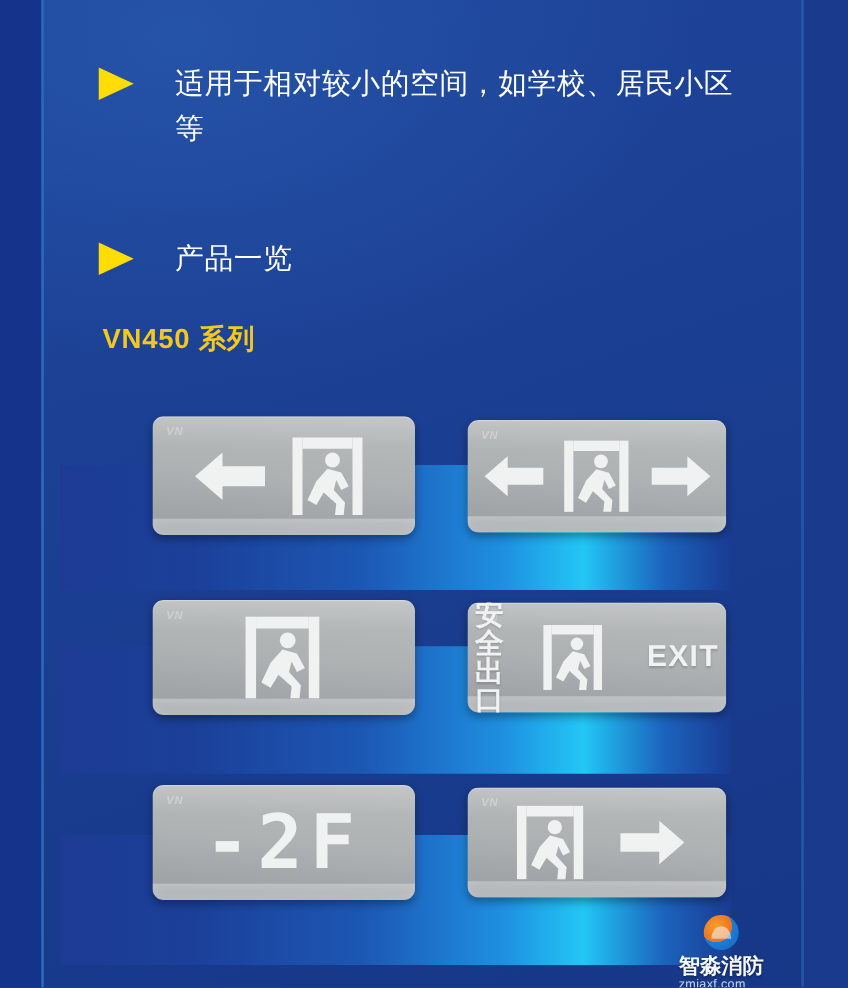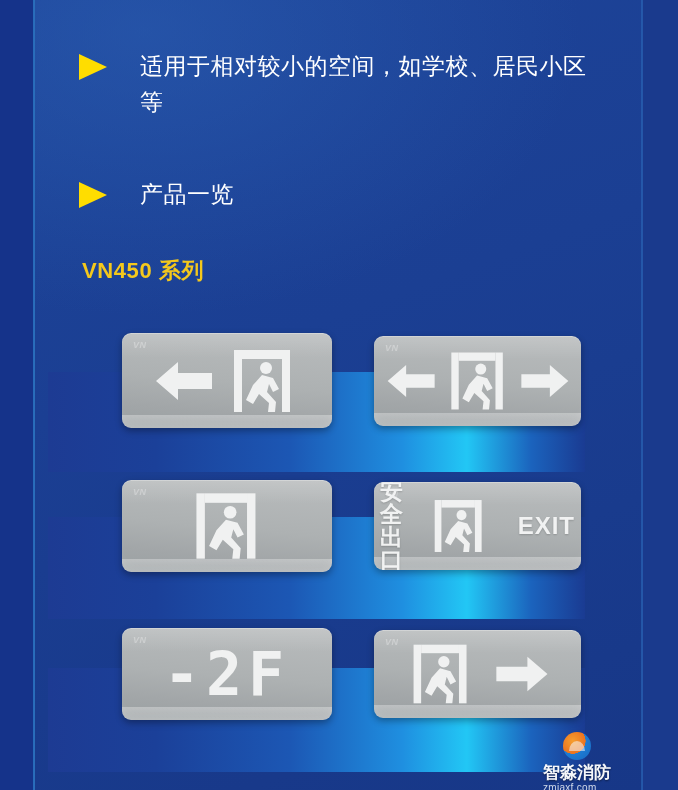--- a/index.html
+++ b/index.html
@@ -213,21 +213,21 @@
   <div class="edge-left"></div>
   <div class="edge-left-line"></div>
   <div class="edge-right"></div>
   <div class="edge-right-line"></div>
 
   <div class="bullet-row" style="left:79px; top:48px; width:520px;">
     <div class="tri"></div>
     <div class="bullet-text">适用于相对较小的空间，如学校、居民小区等</div>
   </div>
 
-  <div class="bullet-row" style="left:79px; top:176px; width:520px;">
+  <div class="bullet-row" style="left:79px; top:188px; width:520px;">
     <div class="tri"></div>
     <div class="bullet-text">产品一览</div>
   </div>
 
   <div class="series-title" style="left:82px; top:256px;">VN450 系列</div>
 
   <div class="sign" style="left:122px; top:333px; width:210px; height:95px;">
     <div class="brandmark">VN</div>
     <div class="sign-inner">
       <svg class="glyph" width="62" height="46" viewBox="0 0 62 46">

